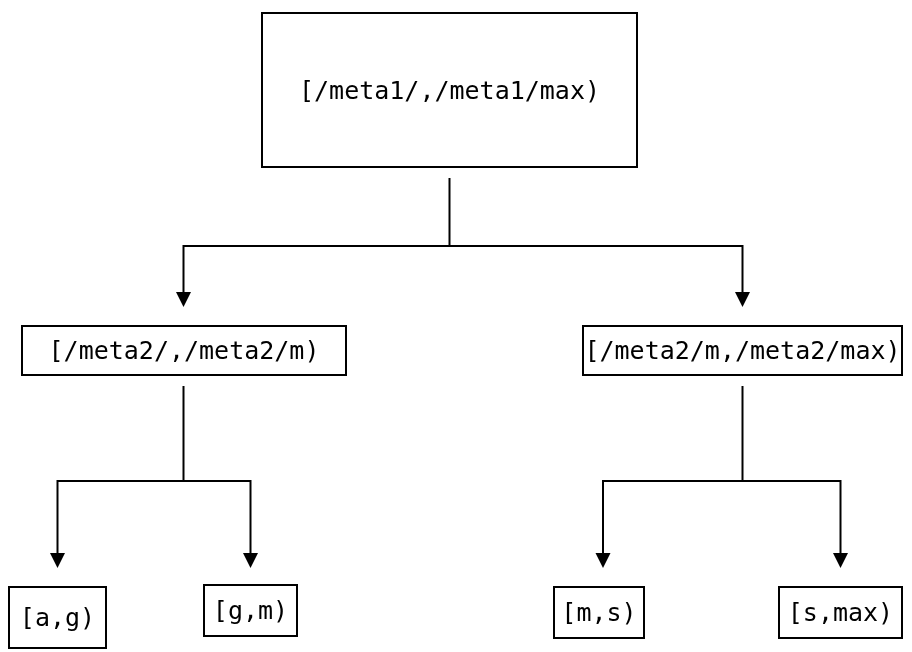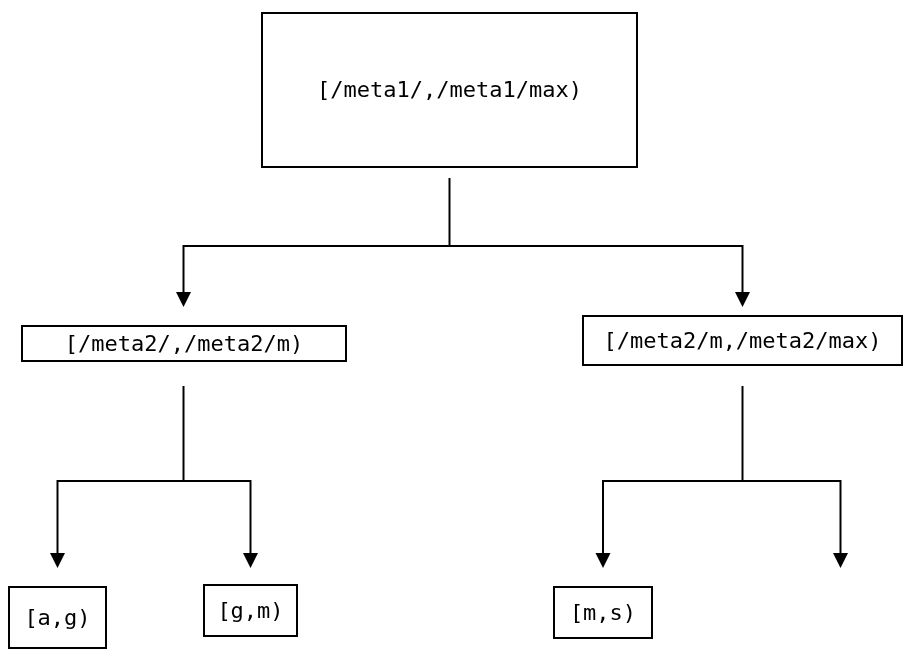--- a/index.html
+++ b/index.html
@@ -24,30 +24,30 @@
   .node {
     position: absolute;
     box-sizing: border-box;
     border: 2px solid #000000;
     background: #ffffff;
     color: #000000;
     display: flex;
     align-items: center;
     justify-content: center;
     font-family: "DejaVu Sans Mono", "Liberation Mono", monospace;
-    font-size: 22px;
+    font-size: 25px;
     line-height: 1;
     white-space: nowrap;
   }
   .node-root      { left: 261px; top: 12px;  width: 377px; height: 156px; }
-  .node-left-mid  { left: 21px;  top: 325px; width: 326px; height: 37px; }
-  .node-right-mid { left: 582px; top: 315px; width: 321px; height: 51px; }
+  .node-left-mid  { left: 21px;  top: 325px; width: 326px; height: 51px; }
+  .node-right-mid { left: 582px; top: 325px; width: 321px; height: 51px; }
   .node-leaf-ag   { left: 8px;   top: 586px; width: 99px;  height: 63px; }
   .node-leaf-gm   { left: 203px; top: 584px; width: 95px;  height: 53px; }
-  .node-leaf-ms   { left: 553px; top: 586px; width: 100px; height: 53px; }
+  .node-leaf-ms   { left: 553px; top: 586px; width: 92px; height: 53px; }
   .node-leaf-smax { left: 778px; top: 586px; width: 125px; height: 53px; }
   .edge {
     stroke: #000000;
     stroke-width: 2;
     fill: none;
   }
   .arrowhead {
     fill: #000000;
     stroke: none;
   }
@@ -92,14 +92,15 @@
   <div class="node node-left-mid">[/meta2/,/meta2/m)</div>
 
   <div class="node node-right-mid">[/meta2/m,/meta2/max)</div>
 
   <div class="node node-leaf-ag">[a,g)</div>
 
   <div class="node node-leaf-gm">[g,m)</div>
 
   <div class="node node-leaf-ms">[m,s)</div>
 
+  <div class="node node-leaf-smax">[s,max)</div>
 
 </div>
 
 </body></html>

